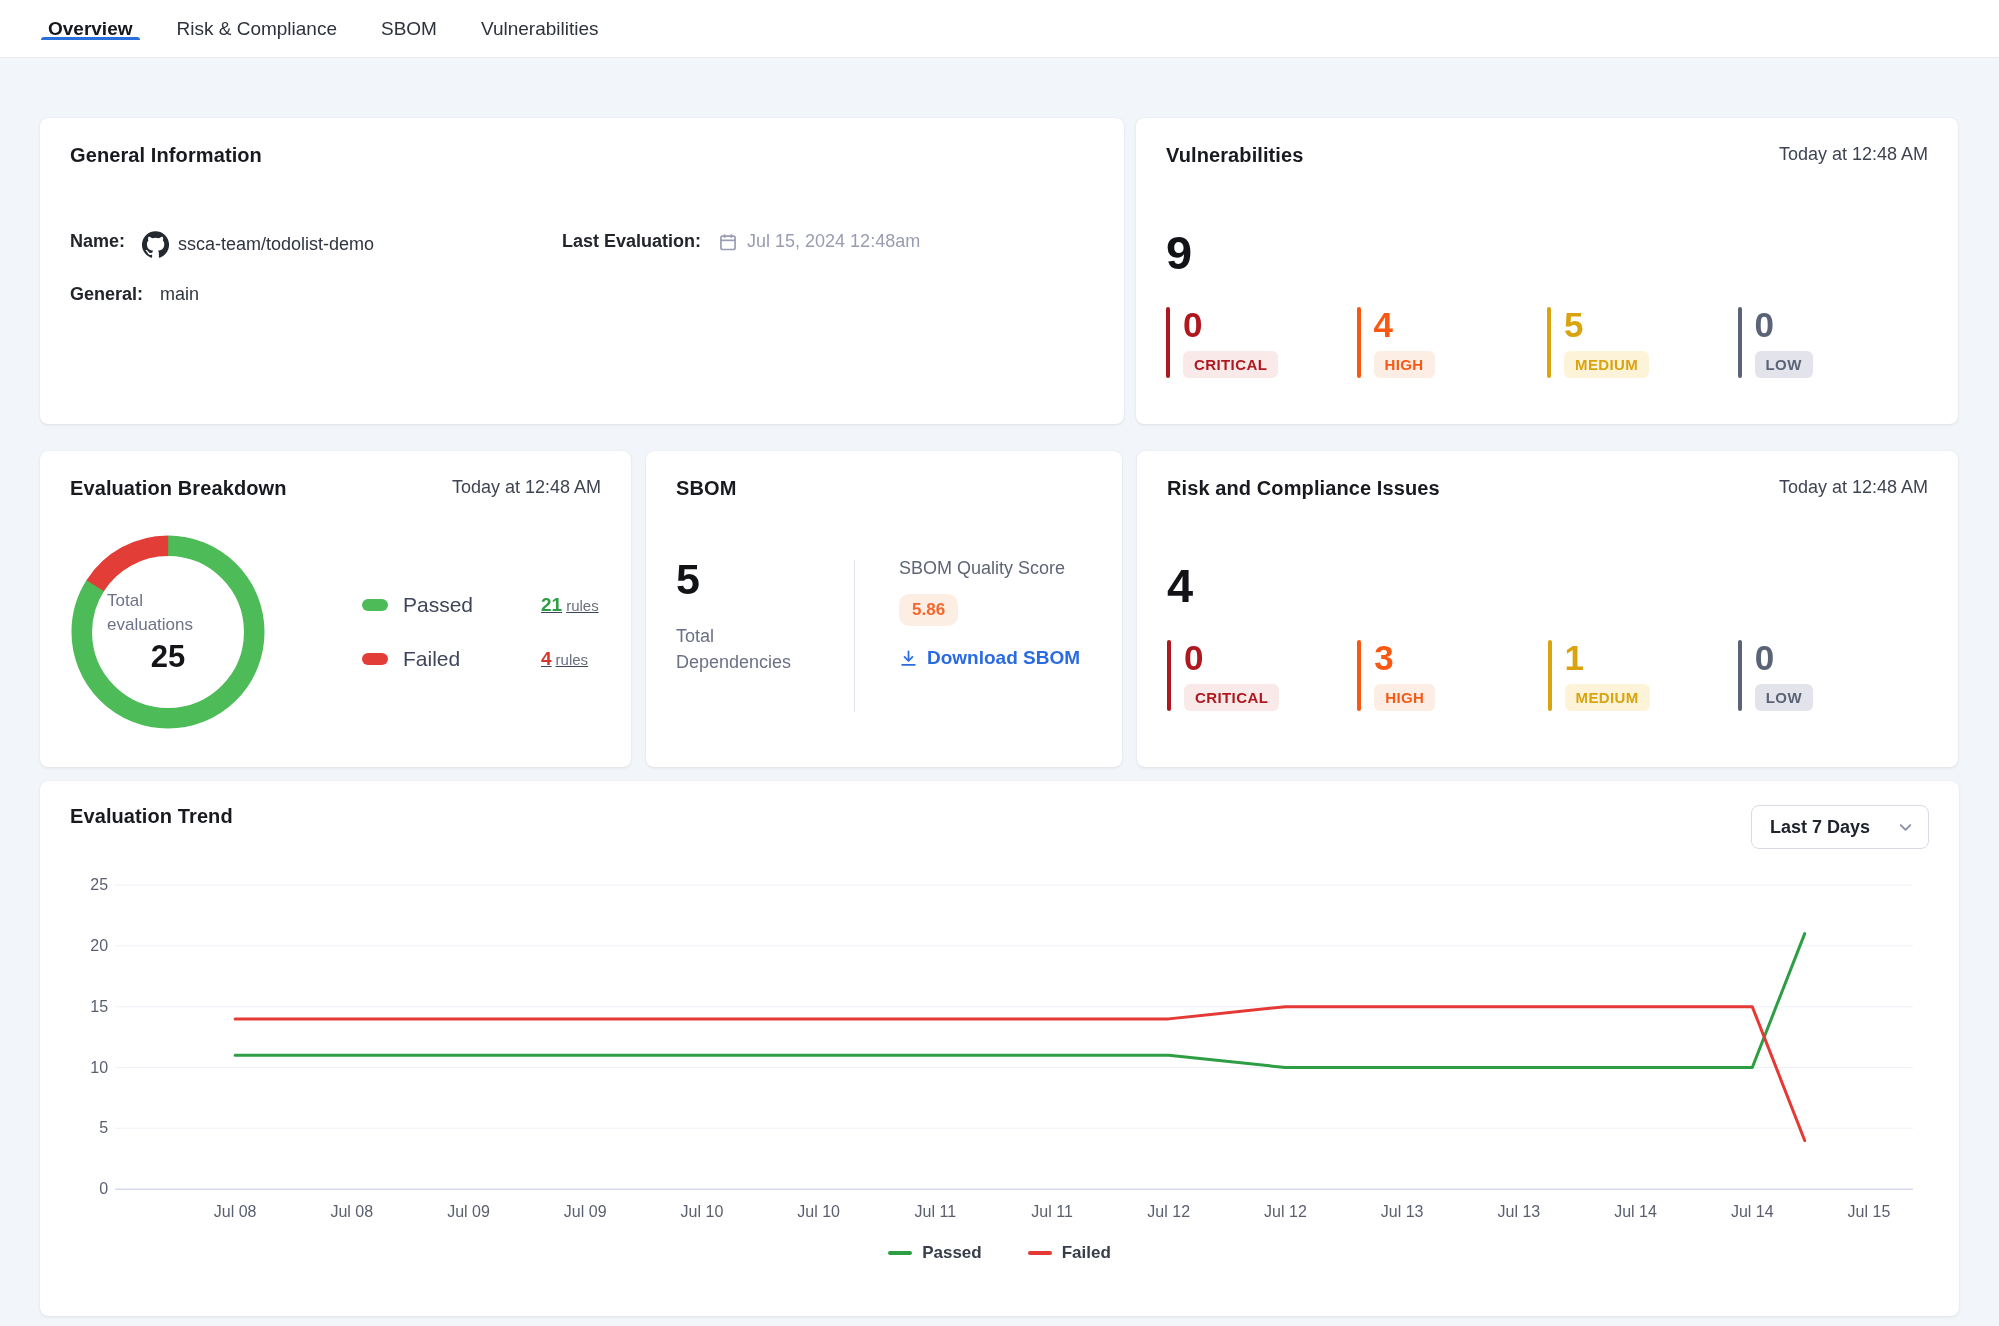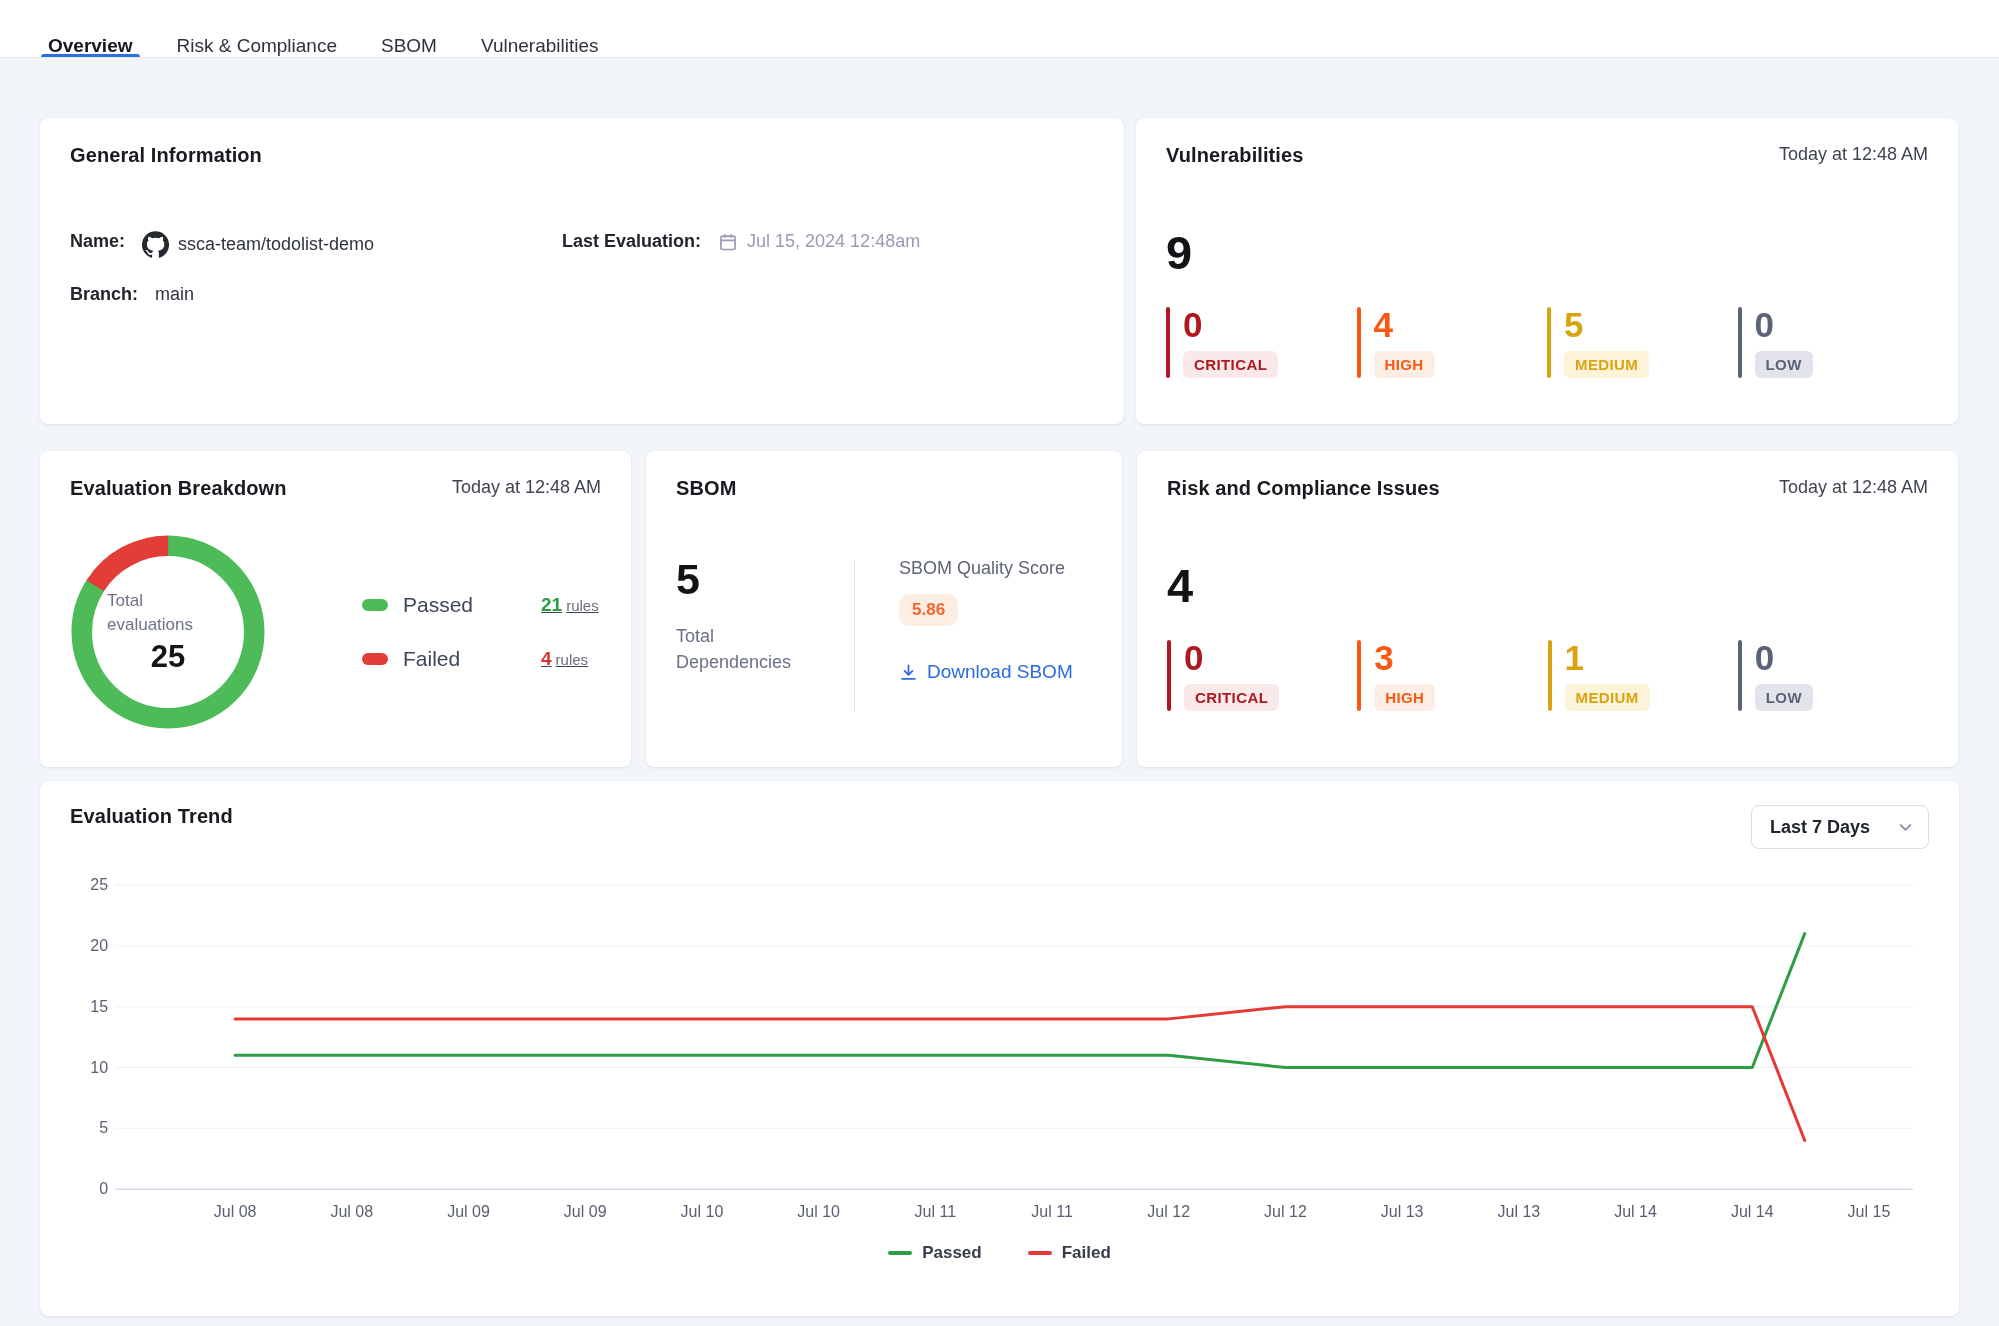--- a/index.html
+++ b/index.html
@@ -1,20 +1,20 @@
 <!DOCTYPE html>
 <html><head>
 <meta charset="utf-8">
 <style>
   * { margin:0; padding:0; box-sizing:border-box; }
   html,body { width:1999px; height:1326px; overflow:hidden; }
   body { background:#f2f5f9; font-family:"Liberation Sans","DejaVu Sans",sans-serif; color:#1a1c22; }
 
   
-  .tabbar { height:58px; background:#fff; border-bottom:1px solid #e8eaef; display:flex; align-items:flex-end; padding:0 48px; gap:44px; }
+  .tabbar { height:58px; background:#fff; border-bottom:1px solid #e8eaef; display:flex; align-items:center; padding:0 48px; gap:44px; }
   .tab { display:flex; align-items:center; position:relative; font-size:19px; color:#2e323c; cursor:pointer; white-space:nowrap; }
   .tab.active { font-weight:700; color:#15171d; }
   .tab.active::after { content:""; position:absolute; left:-7px; right:-7px; bottom:0; height:3px; background:#2b6fdd; border-radius:3px 3px 0 0; }
 
   
   .content { padding:60px 40px 0; }
   .row1 { display:grid; grid-template-columns:1084px 822px; gap:12px; }
   .row2 { display:grid; grid-template-columns:591px 476px 821px; gap:15px; margin-top:27px; }
   .row3 { margin-top:14px; }
 
@@ -61,21 +61,21 @@
 
   
   .sbom-body { display:flex; margin-top:58px; }
   .sbom-left { width:150px; margin-right:28px; }
   .sbom-big { font-size:43px; font-weight:700; color:#121316; line-height:1; }
   .sbom-caption { margin-top:22px; font-size:18px; color:#6b7086; line-height:1.45; width:132px; }
   .sbom-divider { width:1px; background:#e4e6ee; height:152px; margin-top:2px; }
   .sbom-right { margin-left:44px; }
   .q-label { font-size:18px; color:#5f6577; }
   .q-badge { display:inline-block; margin-top:15px; font-size:17px; font-weight:700; padding:6px 13px; border-radius:10px; }
-  .download { display:flex; align-items:center; gap:9px; margin-top:35px; font-size:19px; font-weight:400; color:#2b6be2; cursor:pointer; }
+  .download { display:flex; align-items:center; gap:9px; margin-top:21px; font-size:19px; font-weight:700; color:#2b6be2; cursor:pointer; }
   .dl-icon { width:19px; height:19px; display:inline-flex; }
 
   
   .range-select { display:flex; align-items:center; justify-content:space-between; width:178px; height:44px; border:1.5px solid #d9dce6; border-radius:8px; padding:0 13px 0 18px; font-size:18px; font-weight:600; color:#20242e; background:#fff; cursor:pointer; }
   .chev { width:19px; height:19px; display:inline-flex; }
   #trend-svg { display:block; width:100%; height:auto; margin-top:14px; }
   #trend-svg text { fill:#5a5f70; font-size:16px; }
   .tl { display:flex; justify-content:center; gap:46px; margin-top:8px; }
   .tl-item { display:flex; align-items:center; gap:10px; font-size:17px; font-weight:700; color:#373d49; }
   .tl-dash { width:24px; height:4px; border-radius:2px; }
@@ -117,21 +117,21 @@
                   <rect x="3.5" y="5" width="17" height="16" rx="2"></rect>
                   <line x1="3.5" y1="10" x2="20.5" y2="10"></line>
                   <line x1="8" y1="2.8" x2="8" y2="7"></line>
                   <line x1="16" y1="2.8" x2="16" y2="7"></line>
                 </svg>
             </span>
             <span>Jul 15, 2024 12:48am</span>
           </span>
         </div>
         <div class="gi-field">
-          <span class="gi-label">Branch:</span>
+          <span class="gi-label">General:</span>
           <span class="gi-value">main</span>
         </div>
       </div>
     </section>
 
     <section class="card">
       <div class="card-head">
         <div class="card-title">Vulnerabilities</div>
         <div class="timestamp">Today at 12:48 AM</div>
       </div>

